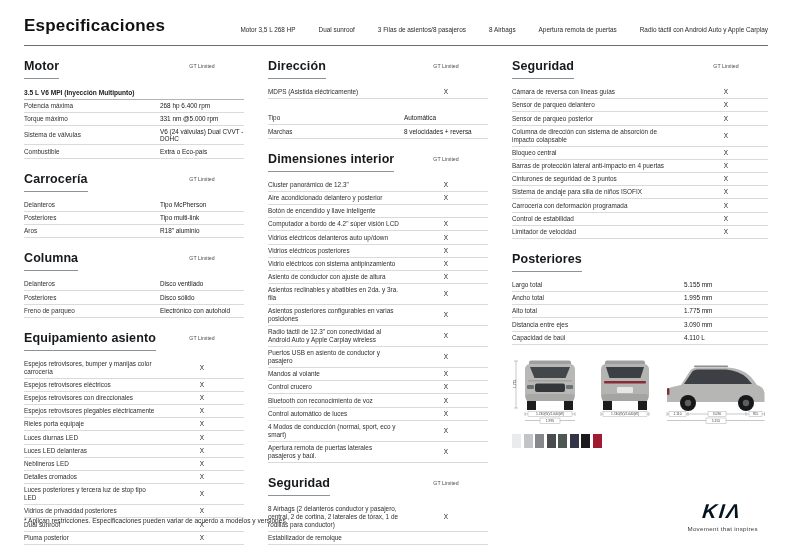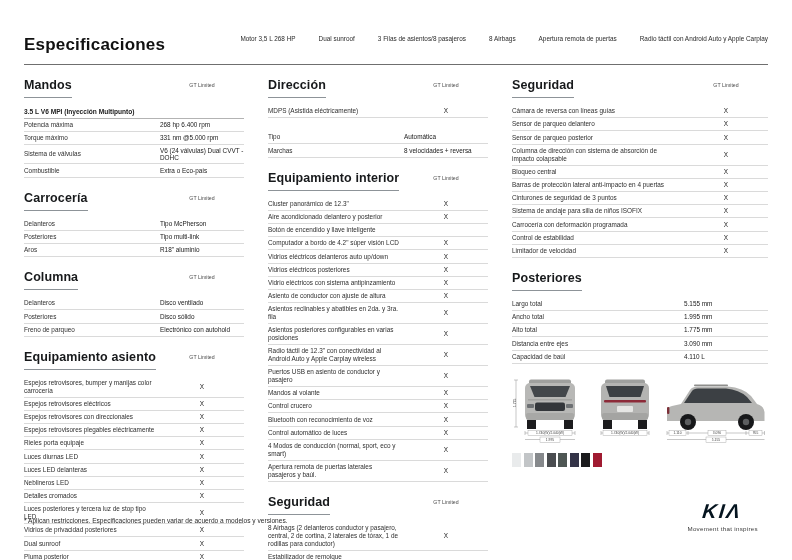--- a/index.html
+++ b/index.html
@@ -5,22 +5,22 @@
   html,body { margin:0; padding:0; }
   body {
     width:792px; height:560px; overflow:hidden; position:relative;
     background:#ffffff; color:#1d1d1d;
     font-family:"Liberation Sans", sans-serif;
     -webkit-font-smoothing:antialiased;
   }
   .page { padding:16px 24px 0 24px; }
 
   
-  .header { display:flex; align-items:flex-start; justify-content:space-between;
-            padding-bottom:9px; border-bottom:1px solid #6f6f6f;margin-top:19px; }
+  .header { display:flex; align-items:flex-end; justify-content:space-between;
+            padding-bottom:9px; border-bottom:1px solid #6f6f6f; }
   .title { font-size:17px; font-weight:700; color:#111; letter-spacing:0.2px; }
   .highlights { display:flex; gap:23px; font-size:6.4px; color:#2a2a2a;
                 padding-bottom:3px; white-space:nowrap; }
 
   
   .columns { display:grid; grid-template-columns:1fr 1fr 1fr; column-gap:24px; margin-top:13px; }
   .section { margin-bottom:13px; }
   .sec-head { display:flex; justify-content:space-between; align-items:flex-start; }
   .sec-title { display:inline-block; font-size:12.5px; font-weight:700; color:#17191b;
                border-bottom:1.3px solid #8d9398; padding-bottom:5px; letter-spacing:0.1px; }
@@ -66,21 +66,21 @@
         <span>8 Airbags</span>
         <span>Apertura remota de puertas</span>
         <span>Radio táctil con Android Auto y Apple Carplay</span>
       </div>
   </div>
 
   <div class="columns">
       <div class="col">
         <div class="section">
           <div class="sec-head">
-            <div class="sec-title">Mandos</div>
+            <div class="sec-title">Motor</div>
             <div class="trim">GT Limited</div>
           </div>
           <div class="subheader">3.5 L V6 MPI (Inyección Multipunto)</div>
           <div class="rows">
             <div class="row">
               <div class="lbl">Potencia máxima</div>
               <div class="val">268 hp 6.400 rpm</div>
             </div>
             <div class="row">
               <div class="lbl">Torque máximo</div>
@@ -217,21 +217,21 @@
               <div class="val">Automática</div>
             </div>
             <div class="row">
               <div class="lbl">Marchas</div>
               <div class="val">8 velocidades + reversa</div>
             </div>
           </div>
         </div>
         <div class="section">
           <div class="sec-head">
-            <div class="sec-title">Equipamiento interior</div>
+            <div class="sec-title">Dimensiones interior</div>
             <div class="trim">GT Limited</div>
           </div>
           <div class="rows">
             <div class="row">
               <div class="lbl">Cluster panorámico de 12.3"</div>
               <div class="val center">X</div>
             </div>
             <div class="row">
               <div class="lbl">Aire acondicionado delantero y posterior</div>
               <div class="val center">X</div>

